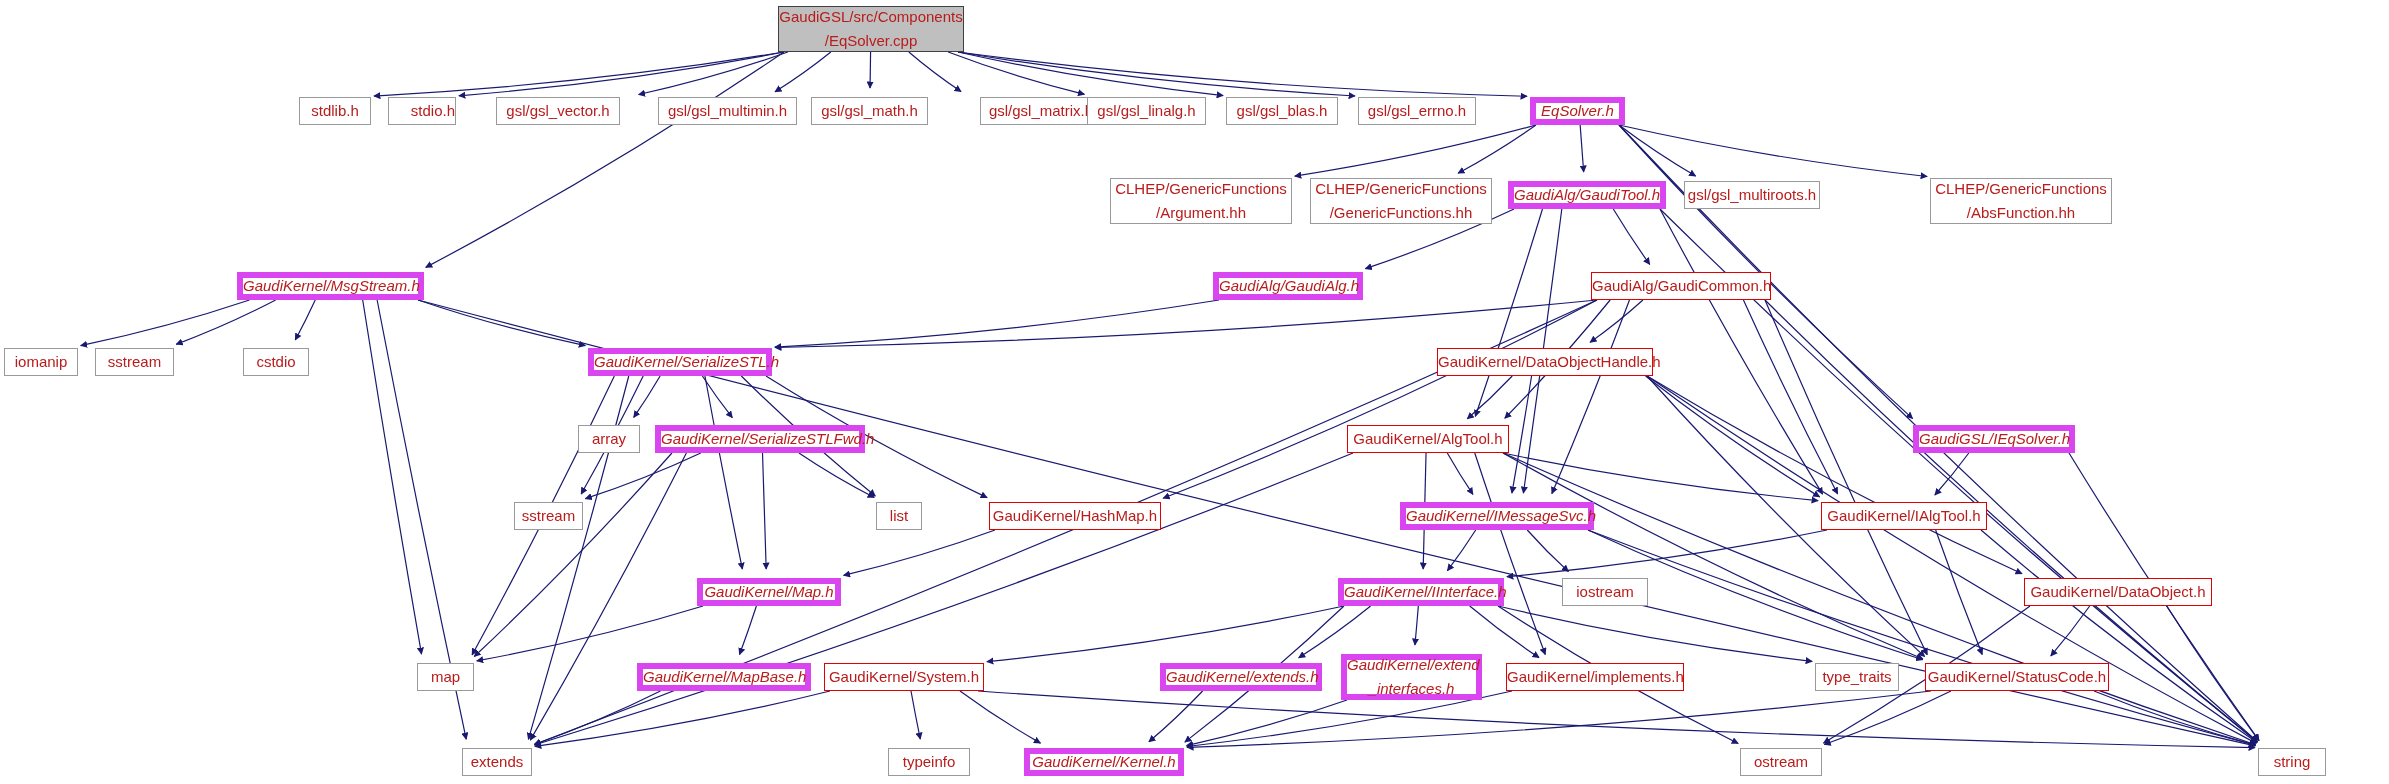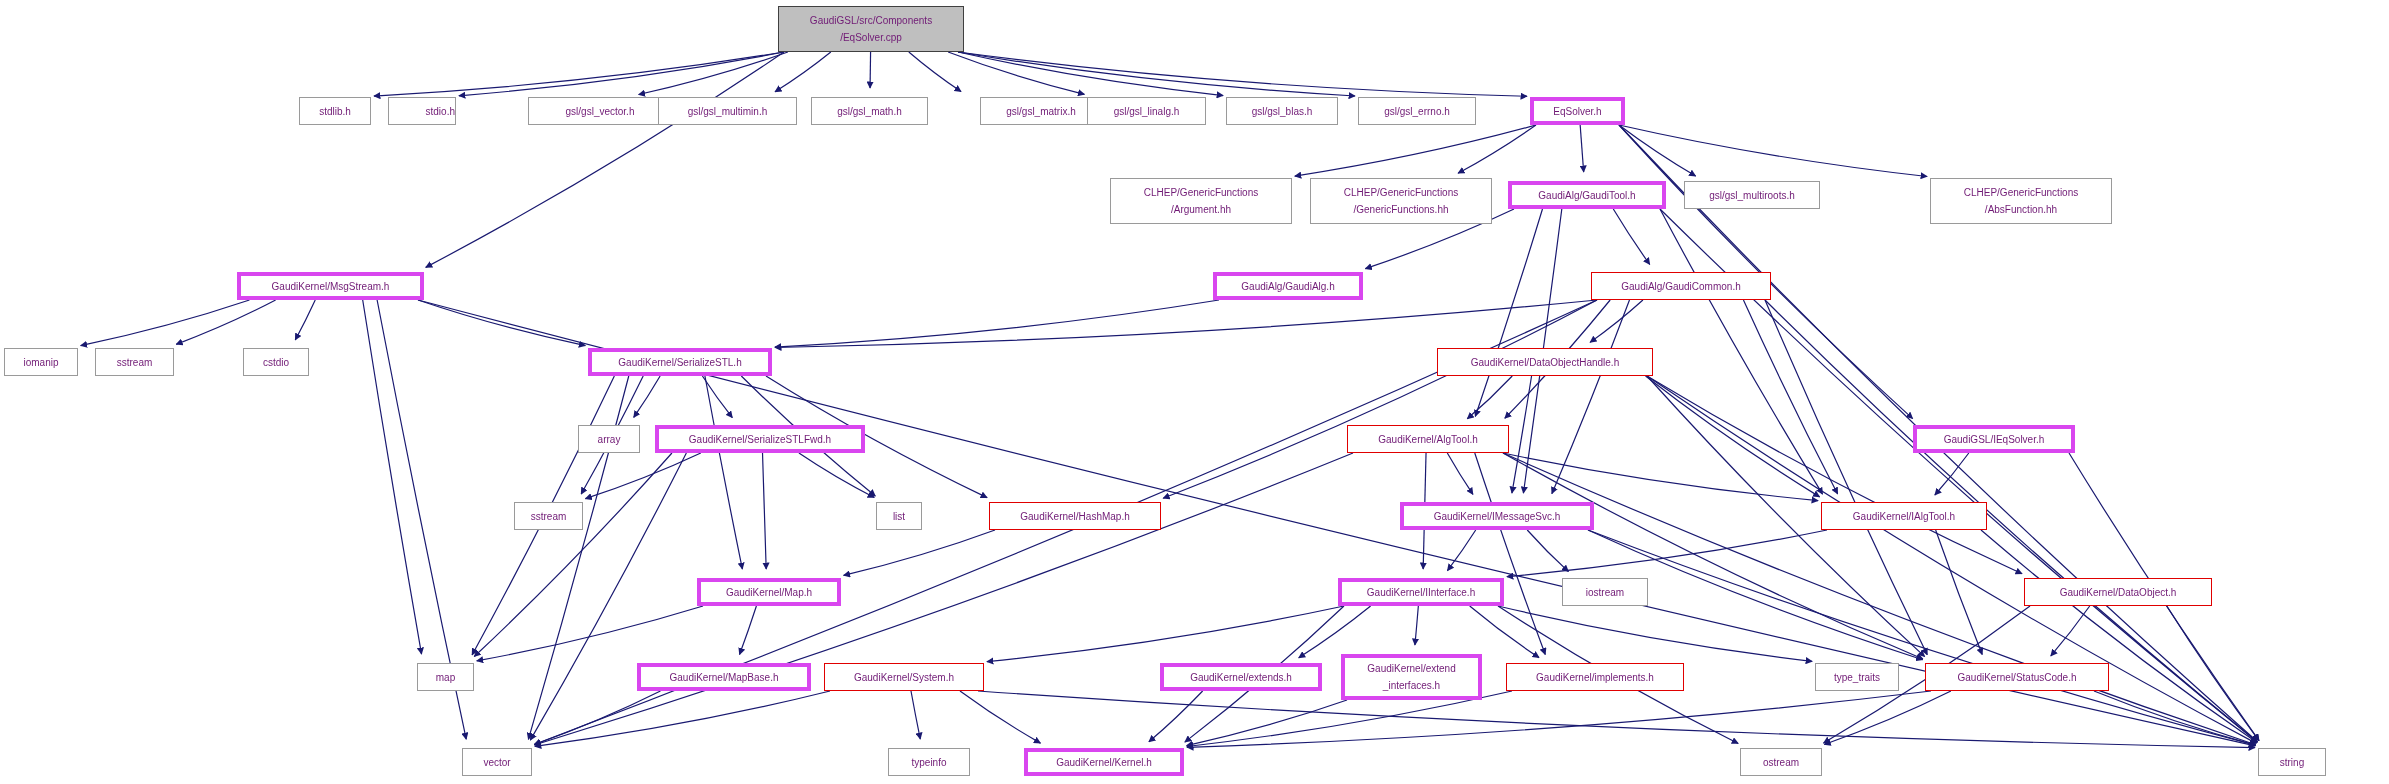--- a/index.html
+++ b/index.html
@@ -1,22 +1,22 @@
 <!DOCTYPE html>
 <html><head>
 <meta charset="utf-8">
 <style>
   html,body{margin:0;padding:0;background:#ffffff;}
   body{font-family:"Liberation Sans",sans-serif;}
   #graph-root{position:relative;width:2389px;height:784px;background:#fff;overflow:hidden;}
   svg.edges{position:absolute;left:0;top:0;width:2389px;height:784px;}
   .node{position:absolute;box-sizing:border-box;display:flex;align-items:center;justify-content:center;
-        text-align:center;background:#ffffff;border:1px solid #9a9a9a;color:#701a75;
-        font-size:10px;line-height:17px;letter-spacing:0px;white-space:pre;}
-  .node.black{border:4px solid #d946ef;}
+        text-align:center;background:#ffffff;border:1px solid #9a9a9a;color:#b91c1c;
+        font-size:15px;line-height:24px;letter-spacing:0px;white-space:pre;}
+  .node.black{border:6px solid #d946ef;font-style:italic;}
   .node.red{border:1px solid #e00000;}
   .node.root{background:#bfbfbf;border:1px solid #404040;}
   .node span{display:block;width:100%;}
 </style>
 </head>
 <body>
 
 <div id="graph-root">
   <svg class="edges" viewBox="0 0 2389 784">
     <defs>
@@ -125,21 +125,21 @@
         <path d="M 2089.72 606 Q 2071.200108833082 632.0399158351555 2050.813737666165 655.9022716703109" stroke="#191970" stroke-width="1.2" fill="none" marker-end="url(#arrow)"></path>
         <path d="M 1968.8 453 Q 1952.6601144170136 474.9702705446043 1934.8570288340272 495.0001410892087" stroke="#191970" stroke-width="1.2" fill="none" marker-end="url(#arrow)"></path>
         <path d="M 2069 453 Q 2159.9235514381285 601.5235137140919 2259.037102876257 740.4920274281837" stroke="#191970" stroke-width="1.2" fill="none" marker-end="url(#arrow)"></path>
       </g>
   </svg>
   <div id="node-layer">
       <div class="node root" style="left: 778px; top: 6px; width: 186px; height: 46px;"><span>GaudiGSL/src/Components
 /EqSolver.cpp</span></div>
       <div class="node plain" style="left: 299px; top: 97px; width: 72px; height: 28px;"><span>stdlib.h</span></div>
       <div class="node plain" style="left: 388px; top: 97px; width: 68px; height: 28px; text-align: right;"><span>stdio.h</span></div>
-      <div class="node plain" style="left: 528px; top: 97px; width: 144px; height: 28px;"><span>gsl/gsl_vector.h</span></div>
+      <div class="node plain" style="left: 496px; top: 97px; width: 124px; height: 28px;"><span>gsl/gsl_vector.h</span></div>
       <div class="node plain" style="left: 658px; top: 97px; width: 139px; height: 28px;"><span>gsl/gsl_multimin.h</span></div>
       <div class="node plain" style="left: 811px; top: 97px; width: 117px; height: 28px;"><span>gsl/gsl_math.h</span></div>
       <div class="node plain" style="left: 945px; top: 97px; width: 122px; height: 28px; margin-left: 35px;"><span>gsl/gsl_matrix.h</span></div>
       <div class="node plain" style="left: 1087px; top: 97px; width: 119px; height: 28px;"><span>gsl/gsl_linalg.h</span></div>
       <div class="node plain" style="left: 1226px; top: 97px; width: 112px; height: 28px;"><span>gsl/gsl_blas.h</span></div>
       <div class="node plain" style="left: 1358px; top: 97px; width: 118px; height: 28px;"><span>gsl/gsl_errno.h</span></div>
       <div class="node black" style="left: 1530px; top: 97px; width: 95px; height: 28px;"><span>EqSolver.h</span></div>
       <div class="node plain" style="left: 1110px; top: 178px; width: 182px; height: 46px;"><span>CLHEP/GenericFunctions
 /Argument.hh</span></div>
       <div class="node plain" style="left: 1310px; top: 178px; width: 182px; height: 46px;"><span>CLHEP/GenericFunctions
@@ -171,19 +171,19 @@
       <div class="node red" style="left: 2024px; top: 578px; width: 188px; height: 28px;"><span>GaudiKernel/DataObject.h</span></div>
       <div class="node plain" style="left: 417px; top: 663px; width: 57px; height: 28px;"><span>map</span></div>
       <div class="node black" style="left: 637px; top: 663px; width: 174px; height: 28px;"><span>GaudiKernel/MapBase.h</span></div>
       <div class="node red" style="left: 824px; top: 663px; width: 160px; height: 28px;"><span>GaudiKernel/System.h</span></div>
       <div class="node black" style="left: 1160px; top: 663px; width: 162px; height: 28px;"><span>GaudiKernel/extends.h</span></div>
       <div class="node black" style="left: 1341px; top: 654px; width: 141px; height: 46px;"><span>GaudiKernel/extend
 _interfaces.h</span></div>
       <div class="node red" style="left: 1506px; top: 663px; width: 178px; height: 28px;"><span>GaudiKernel/implements.h</span></div>
       <div class="node plain" style="left: 1815px; top: 663px; width: 84px; height: 28px;"><span>type_traits</span></div>
       <div class="node red" style="left: 1925px; top: 663px; width: 184px; height: 28px;"><span>GaudiKernel/StatusCode.h</span></div>
-      <div class="node plain" style="left: 462px; top: 748px; width: 70px; height: 28px;"><span>vector</span></div>
+      <div class="node plain" style="left: 462px; top: 748px; width: 70px; height: 28px;"><span>extends</span></div>
       <div class="node plain" style="left: 888px; top: 748px; width: 82px; height: 28px;"><span>typeinfo</span></div>
       <div class="node black" style="left: 1024px; top: 748px; width: 160px; height: 28px;"><span>GaudiKernel/Kernel.h</span></div>
       <div class="node plain" style="left: 1740px; top: 748px; width: 82px; height: 28px;"><span>ostream</span></div>
       <div class="node plain" style="left: 2258px; top: 748px; width: 68px; height: 28px;"><span>string</span></div>
     </div>
 </div>
 
 </body></html>

